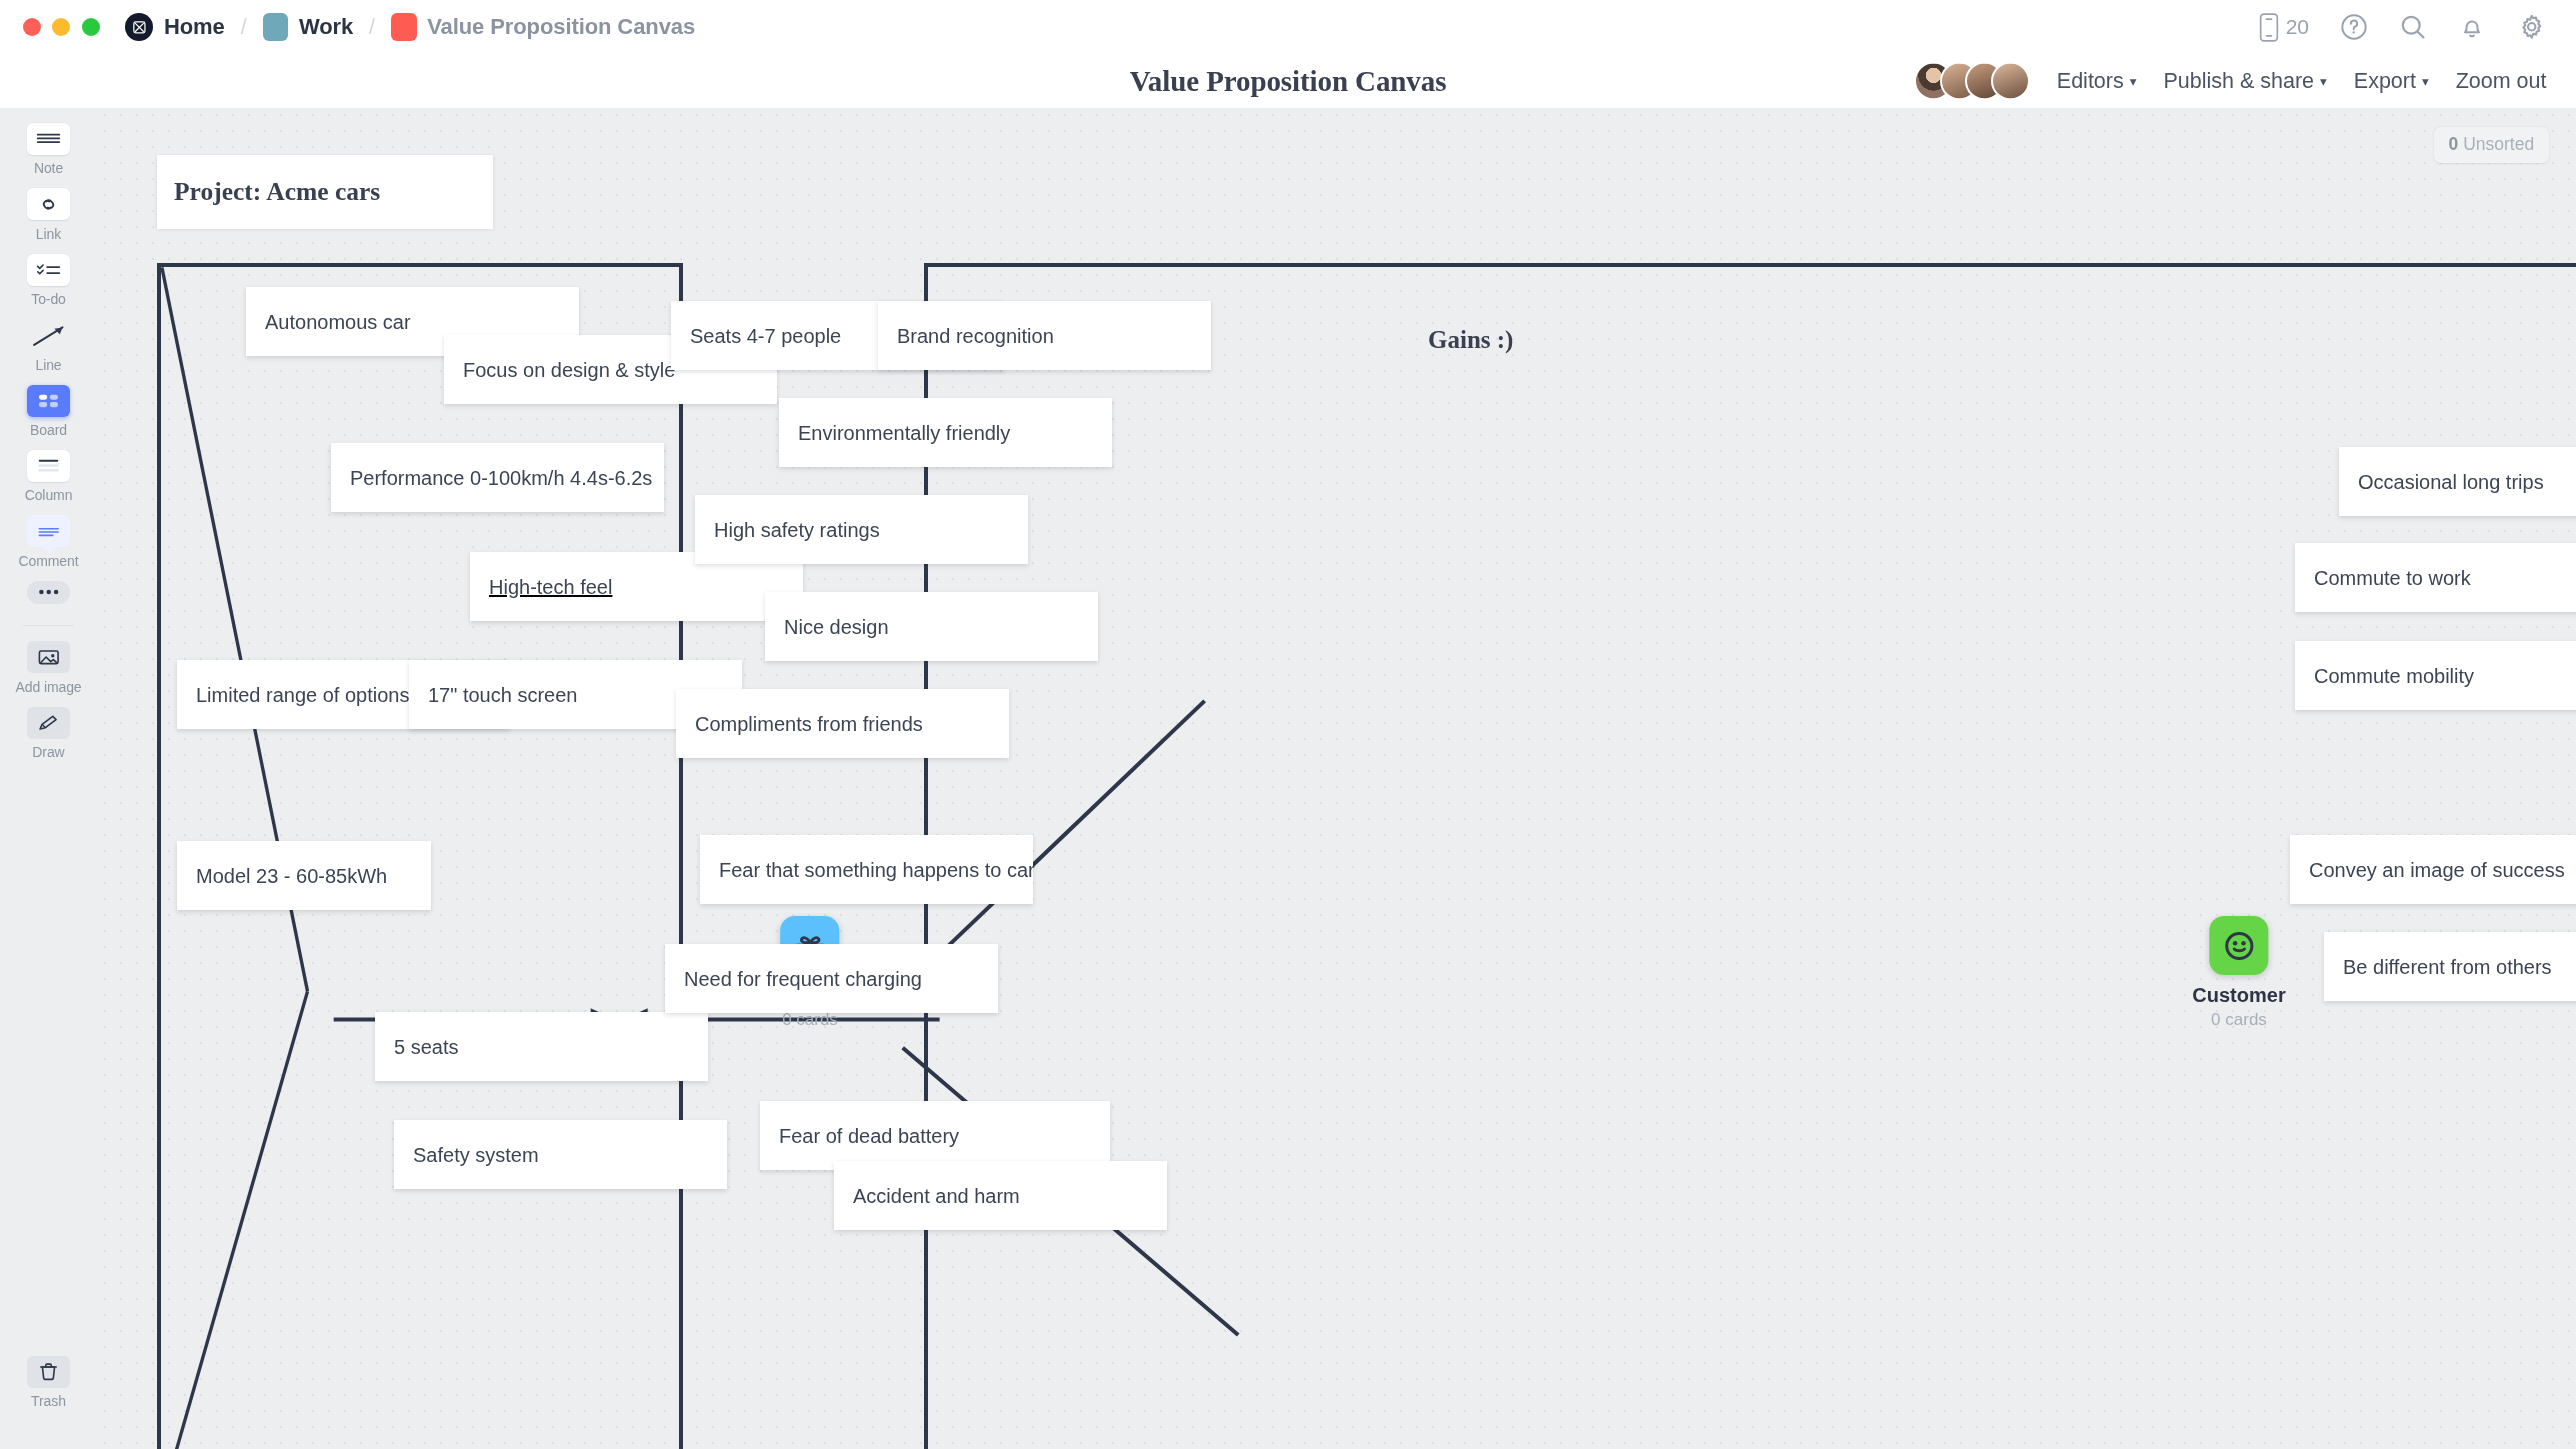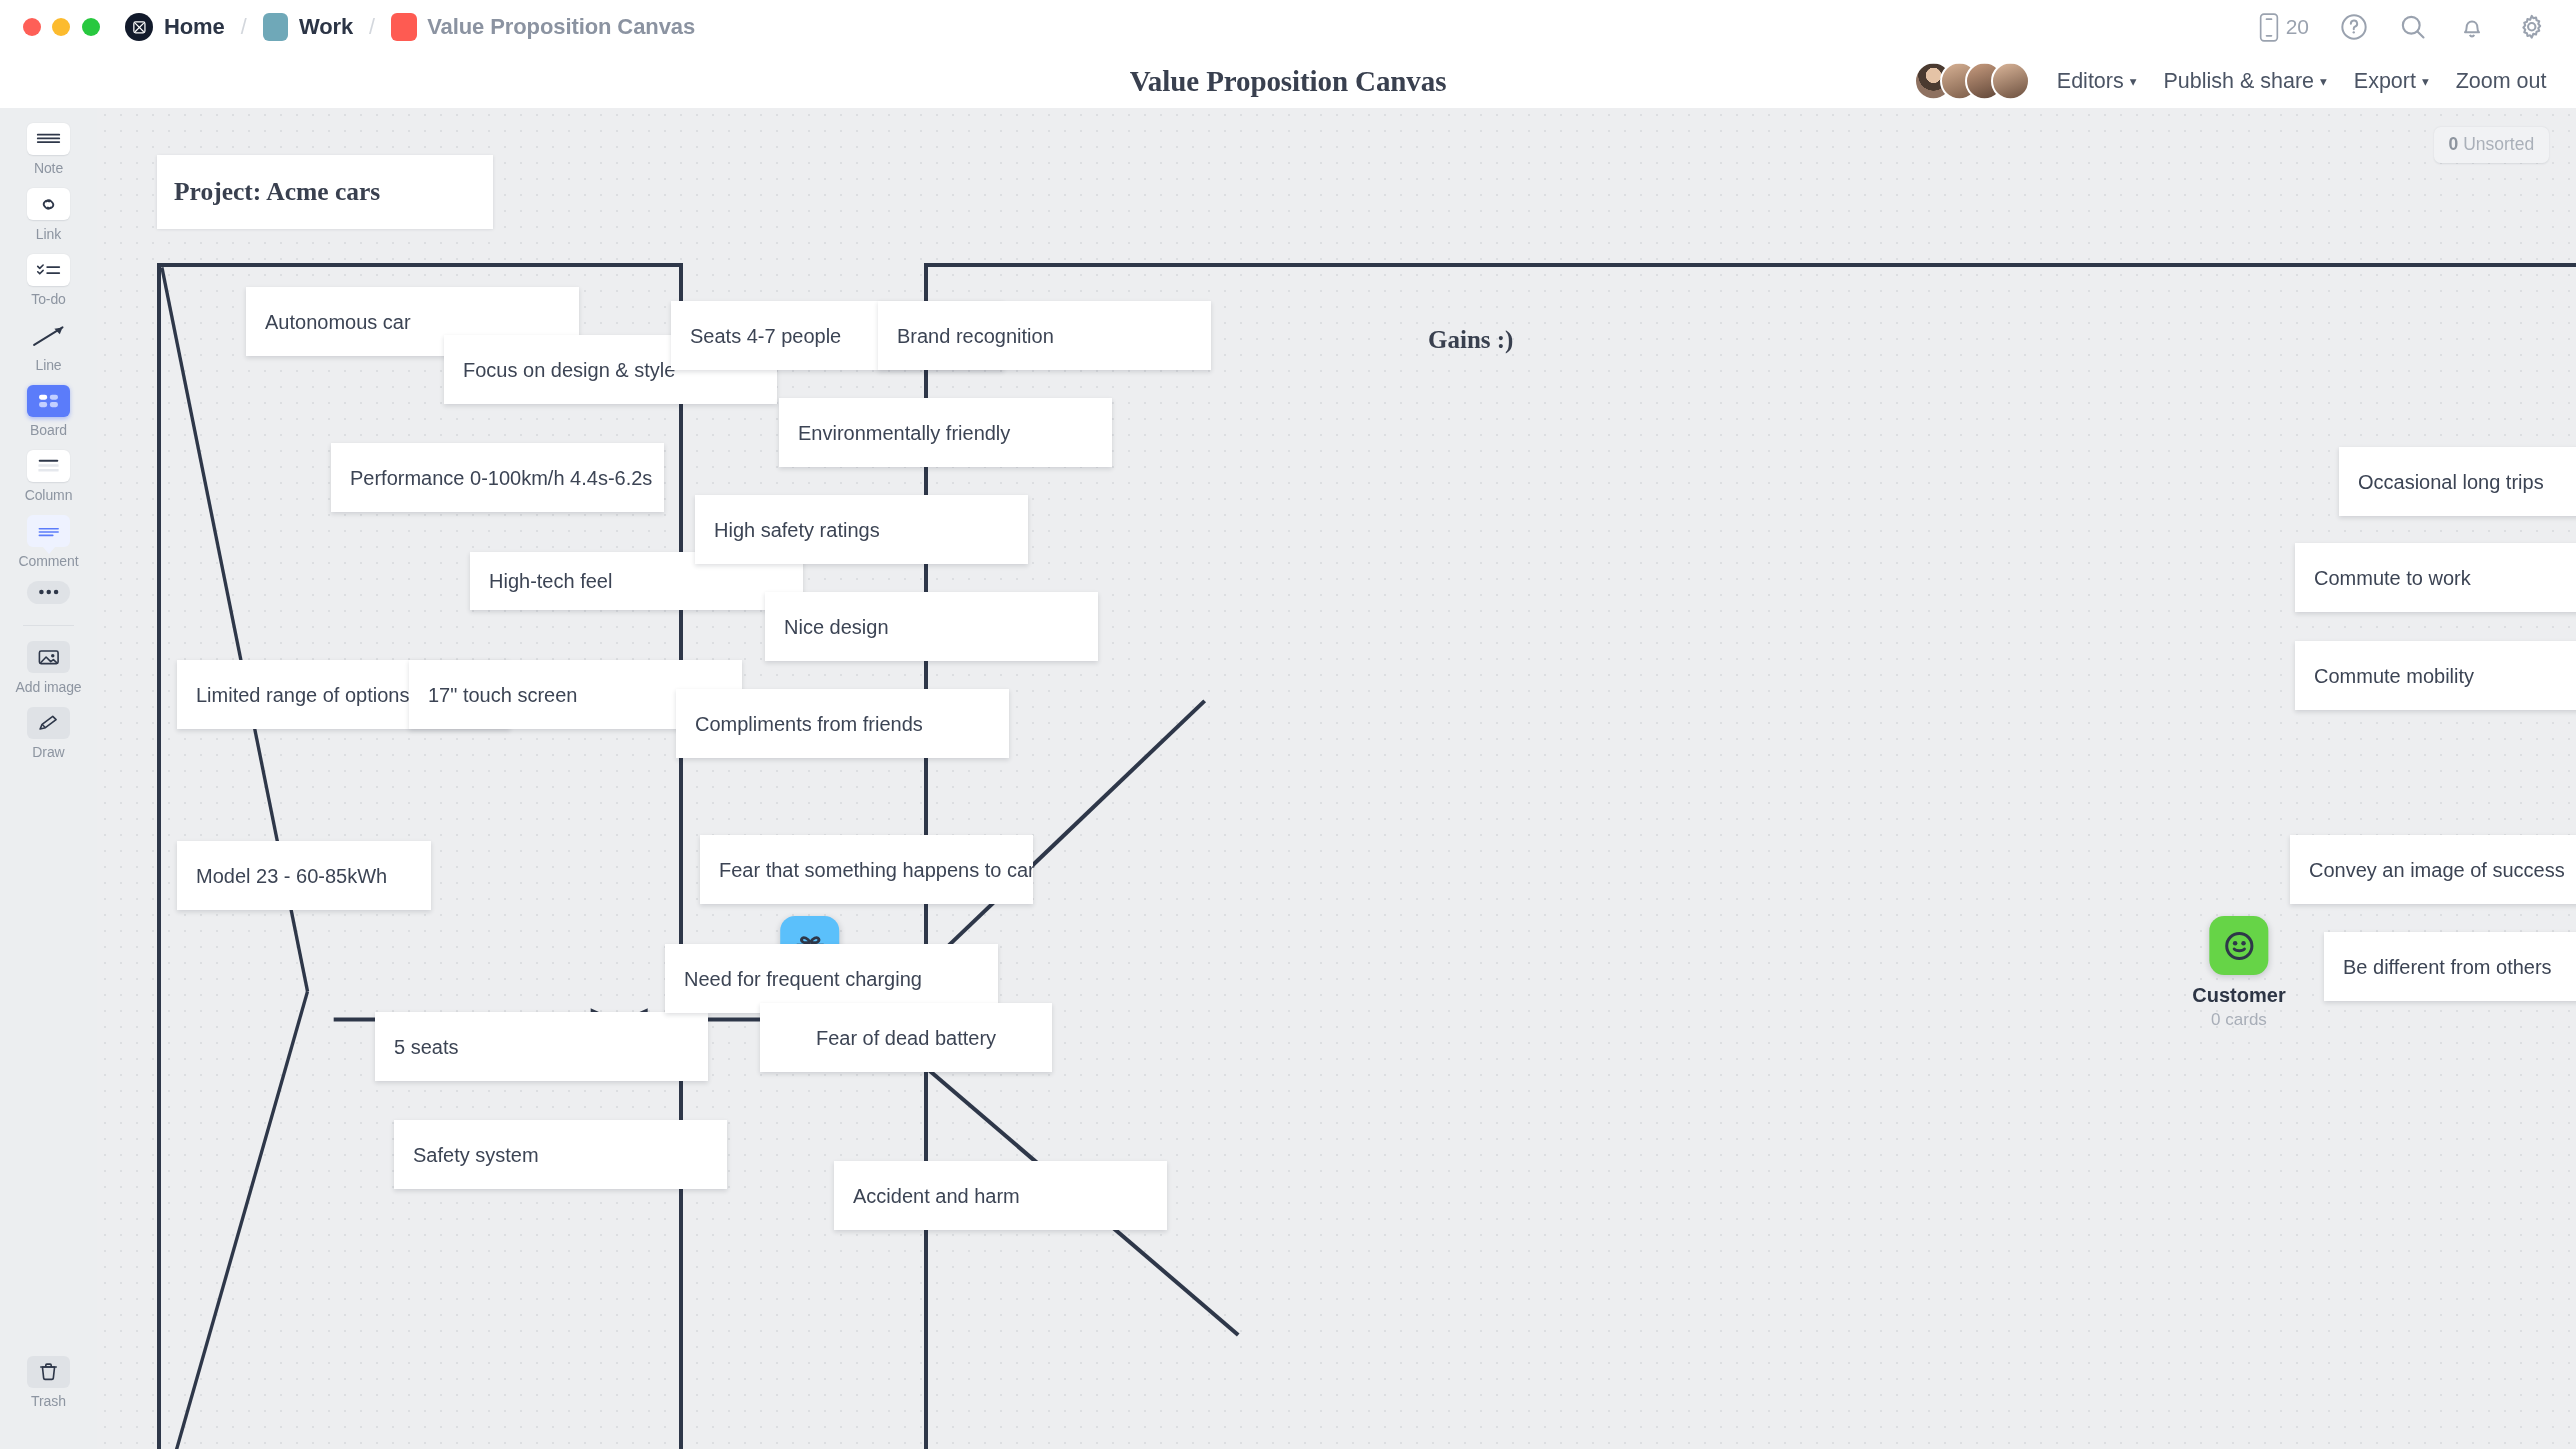--- a/index.html
+++ b/index.html
@@ -404,21 +404,21 @@
 
       <div class="card" style="left:149px; top:180px; width:333px; height:69px;">
           <span>Autonomous car</span>
         </div>
       <div class="card" style="left:347px; top:228px; width:333px; height:69px;text-align:center;">
           <span>Focus on design &amp; style</span>
         </div>
       <div class="card" style="left:234px; top:336px; width:333px; height:69px;">
           <span>Performance 0-100km/h 4.4s-6.2s</span>
         </div>
-      <div class="card" style="left:373px; top:445px; width:333px; height:58px;">
+      <div class="card" style="left:373px; top:445px; width:333px; height:69px;text-decoration:underline;">
           <span>High-tech feel</span>
         </div>
       <div class="card" style="left:80px; top:553px; width:333px; height:69px;">
           <span>Limited range of options</span>
         </div>
       <div class="card" style="left:312px; top:553px; width:333px; height:69px;">
           <span>17" touch screen</span>
         </div>
       <div class="card" style="left:80px; top:734px; width:254px; height:69px;">
           <span>Model 23 - 60-85kWh</span>
@@ -479,21 +479,21 @@
         </div>
       <div class="card" style="left:603px; top:728px; width:333px; height:69px;">
           <span>Fear that something happens to car</span>
         </div>
       <div class="card" style="left:2227px; top:825px; width:333px; height:69px;">
           <span>Be different from others</span>
         </div>
       <div class="card" style="left:568px; top:837px; width:333px; height:69px;">
           <span>Need for frequent charging</span>
         </div>
-      <div class="card" style="left:663px; top:896px; width:292px; height:69px;justify-content:center;">
+      <div class="card" style="left:663px; top:994px; width:350px; height:69px;">
           <span>Fear of dead battery</span>
         </div>
       <div class="card" style="left:737px; top:1054px; width:333px; height:69px;">
           <span>Accident and harm</span>
         </div>
 
       <div class="node" style="left:2142px; top:809px; transform:translateX(-50%);">
         <div class="node-ico green">
           <svg width="36" height="36" viewBox="0 0 24 24">
             <circle cx="12" cy="12" r="8.4" fill="none" stroke="#2e3749" stroke-width="2"></circle>

